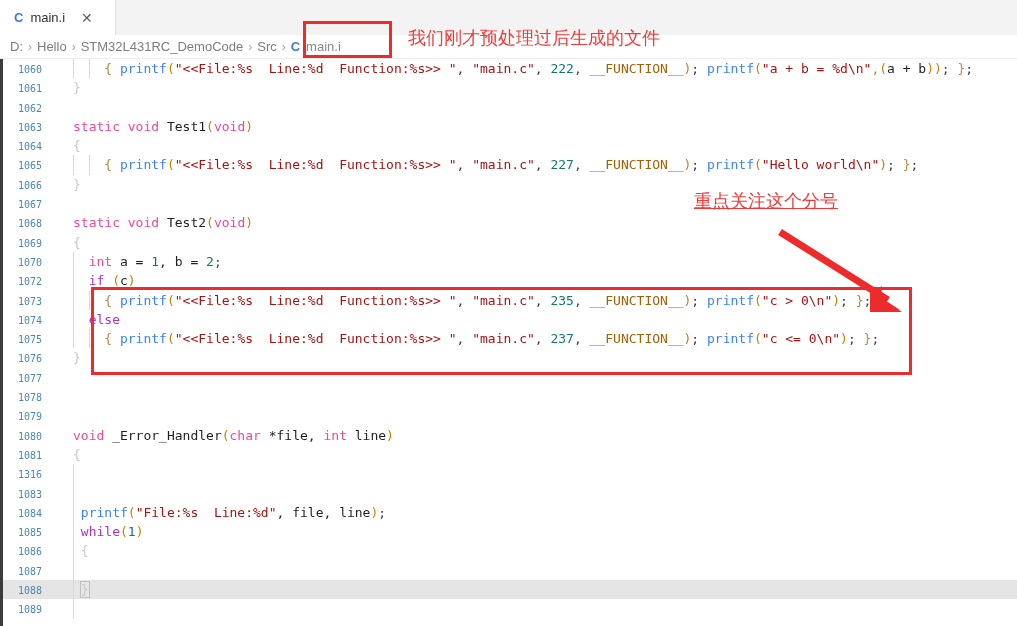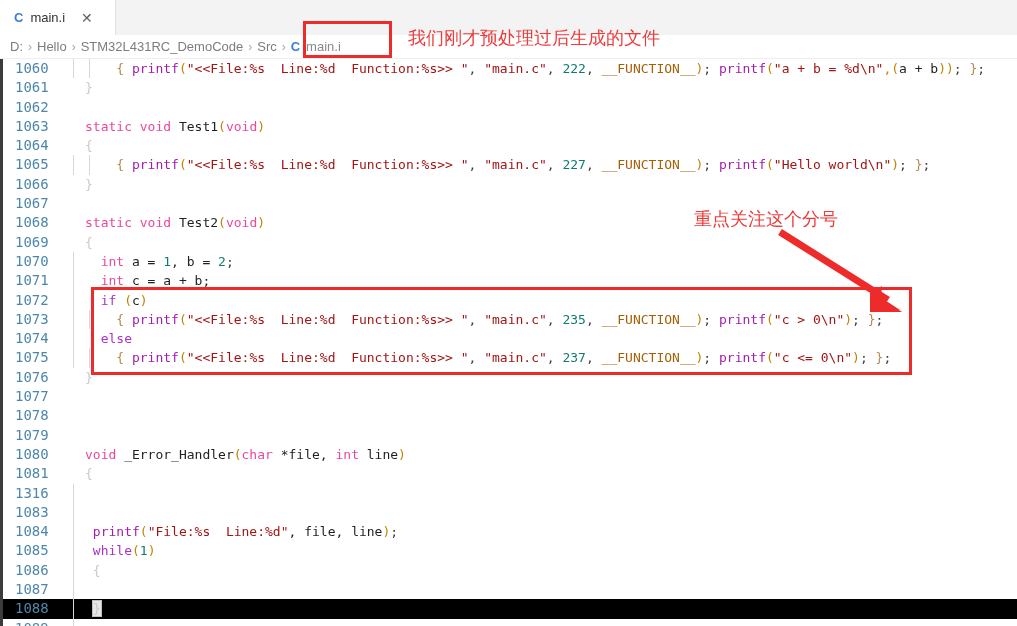--- a/index.html
+++ b/index.html
@@ -89,52 +89,51 @@
     font-family: "DejaVu Sans Mono", monospace;
     font-size: 13px;
   }
   .code-row {
     position: relative;
     height: 19.3px;
     line-height: 19.3px;
     white-space: pre;
   }
   .code-row.highlight-row {
-    background: #000000;
+    background: #e5e5e5;
   }
   .lineno {
     display: inline-block;
     width: 62px;
-    text-align: left;
+    text-align: center;
     color: #4d87ab;
     padding-right: 8px;
     box-sizing: border-box;
     font-family: "DejaVu Sans Mono", monospace;
-    font-size: 14px;
+    font-size: 10px;
     user-select: none;
-    margin-left: 12px;
   }
   .code-text {
     display: inline-block;
     padding-left: 8px;
     font-family: "DejaVu Sans Mono", monospace;
     font-size: 13px;
     color: #1f1f1f;
   }
   
   .guide {
     position: absolute;
     top: 0; bottom: 0;
     width: 1px;
     background: #d8d8d8;
   }
   
   .t-kw    { color: #ec4899; }   
   .t-ctrl  { color: #a933c9; }   
-  .t-fn    { color: #a21caf; margin-top: 47px; }   
+  .t-fn    { color: #3b82f6; margin-top: 47px; }   
   .t-str   { color: #a31515; }   
   .t-num   { color: #0f7a6d; }   
   .t-punct { color: #3b3b3b; }
   .t-paren { color: #c18401; }
   .t-brace { color: #b38b4d; }
   .t-ident { color: #1f1f1f; }
   .t-macro { color: #a16207; }
   .t-brace-dim { color: #c9c9c9; }
   .brace-match {
     background: #e6e6e6;
@@ -191,21 +190,20 @@
       <div class="code-row"><span class="lineno">1061</span><span class="code-text"><span class="t-brace-dim">}</span></span></div>
       <div class="code-row"><span class="lineno">1062</span><span class="code-text"></span></div>
       <div class="code-row"><span class="lineno">1063</span><span class="code-text"><span class="t-kw">static</span><span class="t-ident"> </span><span class="t-kw">void</span><span class="t-ident"> </span><span class="t-ident">Test1</span><span class="t-paren">(</span><span class="t-kw">void</span><span class="t-paren">)</span></span></div>
       <div class="code-row"><span class="lineno">1064</span><span class="code-text"><span class="t-brace-dim">{</span></span></div>
       <div class="code-row"><span class="lineno">1065</span><span class="guide" style="left: 70px;"></span><span class="guide" style="left: 85.64px;"></span><span class="code-text"><span class="t-ident">    </span><span class="t-brace">{ </span><span class="t-fn">printf</span><span class="t-paren">(</span><span class="t-str">"&lt;&lt;File:%s  Line:%d  Function:%s&gt;&gt; "</span><span class="t-punct">, </span><span class="t-str">"main.c"</span><span class="t-punct">, </span><span class="t-num">227</span><span class="t-punct">, </span><span class="t-macro">__FUNCTION__</span><span class="t-paren">)</span><span class="t-punct">; </span><span class="t-fn">printf</span><span class="t-paren">(</span><span class="t-str">"Hello world\n"</span><span class="t-paren">)</span><span class="t-punct">; </span><span class="t-brace">}</span><span class="t-punct">;</span></span></div>
       <div class="code-row"><span class="lineno">1066</span><span class="code-text"><span class="t-brace-dim">}</span></span></div>
       <div class="code-row"><span class="lineno">1067</span><span class="code-text"></span></div>
       <div class="code-row"><span class="lineno">1068</span><span class="code-text"><span class="t-kw">static</span><span class="t-ident"> </span><span class="t-kw">void</span><span class="t-ident"> </span><span class="t-ident">Test2</span><span class="t-paren">(</span><span class="t-kw">void</span><span class="t-paren">)</span></span></div>
       <div class="code-row"><span class="lineno">1069</span><span class="code-text"><span class="t-brace-dim">{</span></span></div>
       <div class="code-row"><span class="lineno">1070</span><span class="guide" style="left: 70px;"></span><span class="code-text"><span class="t-ident">  </span><span class="t-kw">int</span><span class="t-ident"> a = </span><span class="t-num">1</span><span class="t-ident">, b = </span><span class="t-num">2</span><span class="t-punct">;</span></span></div>
-      <div class="code-row"><span class="lineno">1071</span><span class="guide" style="left: 70px;"></span><span class="code-text"><span class="t-ident">  </span><span class="t-kw">int</span><span class="t-ident"> c = a + b;</span></span></div>
       <div class="code-row"><span class="lineno">1072</span><span class="guide" style="left: 70px;"></span><span class="code-text"><span class="t-ident">  </span><span class="t-ctrl">if</span><span class="t-ident"> </span><span class="t-paren">(</span><span class="t-ident">c</span><span class="t-paren">)</span></span></div>
       <div class="code-row"><span class="lineno">1073</span><span class="guide" style="left: 70px;"></span><span class="guide" style="left: 85.64px;"></span><span class="code-text"><span class="t-ident">    </span><span class="t-brace">{ </span><span class="t-fn">printf</span><span class="t-paren">(</span><span class="t-str">"&lt;&lt;File:%s  Line:%d  Function:%s&gt;&gt; "</span><span class="t-punct">, </span><span class="t-str">"main.c"</span><span class="t-punct">, </span><span class="t-num">235</span><span class="t-punct">, </span><span class="t-macro">__FUNCTION__</span><span class="t-paren">)</span><span class="t-punct">; </span><span class="t-fn">printf</span><span class="t-paren">(</span><span class="t-str">"c &gt; 0\n"</span><span class="t-paren">)</span><span class="t-punct">; </span><span class="t-brace">}</span><span class="t-punct">;</span></span></div>
       <div class="code-row"><span class="lineno">1074</span><span class="guide" style="left: 70px;"></span><span class="code-text"><span class="t-ident">  </span><span class="t-ctrl">else</span></span></div>
       <div class="code-row"><span class="lineno">1075</span><span class="guide" style="left: 70px;"></span><span class="guide" style="left: 85.64px;"></span><span class="code-text"><span class="t-ident">    </span><span class="t-brace">{ </span><span class="t-fn">printf</span><span class="t-paren">(</span><span class="t-str">"&lt;&lt;File:%s  Line:%d  Function:%s&gt;&gt; "</span><span class="t-punct">, </span><span class="t-str">"main.c"</span><span class="t-punct">, </span><span class="t-num">237</span><span class="t-punct">, </span><span class="t-macro">__FUNCTION__</span><span class="t-paren">)</span><span class="t-punct">; </span><span class="t-fn">printf</span><span class="t-paren">(</span><span class="t-str">"c &lt;= 0\n"</span><span class="t-paren">)</span><span class="t-punct">; </span><span class="t-brace">}</span><span class="t-punct">;</span></span></div>
       <div class="code-row"><span class="lineno">1076</span><span class="code-text"><span class="t-brace-dim">}</span></span></div>
       <div class="code-row"><span class="lineno">1077</span><span class="code-text"></span></div>
       <div class="code-row"><span class="lineno">1078</span><span class="code-text"></span></div>
       <div class="code-row"><span class="lineno">1079</span><span class="code-text"></span></div>
       <div class="code-row"><span class="lineno">1080</span><span class="code-text"><span class="t-kw">void</span><span class="t-ident"> </span><span class="t-ident">_Error_Handler</span><span class="t-paren">(</span><span class="t-kw">char</span><span class="t-ident"> *file, </span><span class="t-kw">int</span><span class="t-ident"> line</span><span class="t-paren">)</span></span></div>
       <div class="code-row"><span class="lineno">1081</span><span class="code-text"><span class="t-brace-dim">{</span></span></div>
@@ -216,21 +214,21 @@
       <div class="code-row"><span class="lineno">1086</span><span class="guide" style="left: 70px;"></span><span class="code-text"><span class="t-ident"> </span><span class="t-brace-dim">{</span></span></div>
       <div class="code-row"><span class="lineno">1087</span><span class="guide" style="left: 70px;"></span><span class="code-text"></span></div>
       <div class="code-row highlight-row"><span class="lineno">1088</span><span class="guide" style="left: 70px;"></span><span class="code-text"><span class="t-ident"> </span><span class="t-brace-dim brace-match">}</span></span></div>
       <div class="code-row"><span class="lineno">1089</span><span class="guide" style="left: 70px;"></span><span class="code-text"></span></div>
     </div>
 
   <div class="anno-box" style="left:303px; top:21px; width:89px; height:37px;"></div>
 
   <div class="anno-text" style="left:408px; top:16px;margin-top:10px;">我们刚才预处理过后生成的文件</div>
 
-  <div class="anno-text" style="left:694px; top:207px;">重点关注这个分号</div>
+  <div class="anno-text" style="left:694px; top:189px;text-decoration:underline;">重点关注这个分号</div>
 
   <div class="anno-box" style="left:91px; top:287px; width:821px; height:88px;"></div>
 
   <svg class="anno-arrow" style="left:770px; top:228px;" width="160" height="95">
     <line x1="10" y1="4" x2="118" y2="72" stroke="#ee2b2b" stroke-width="7" stroke-linecap="butt"></line>
     <polygon points="130,82 102,64 112,58 110,80" fill="#ee2b2b"></polygon>
     <polygon points="132,84 100,62 100,84" fill="#ee2b2b"></polygon>
   </svg>
 
 </div>

